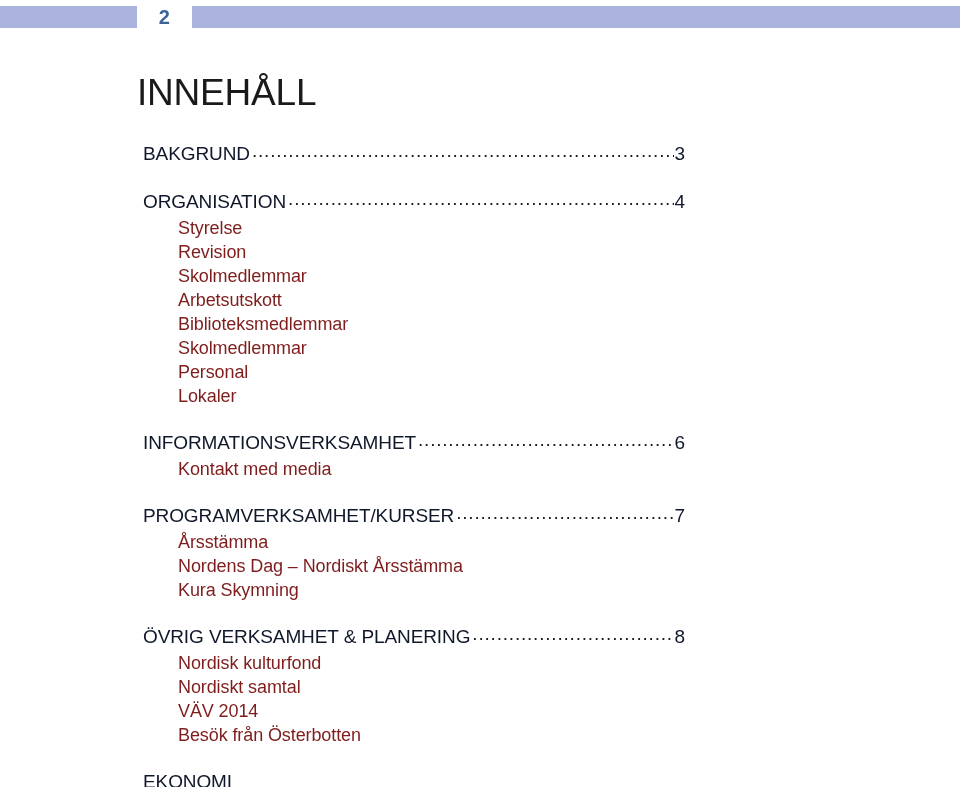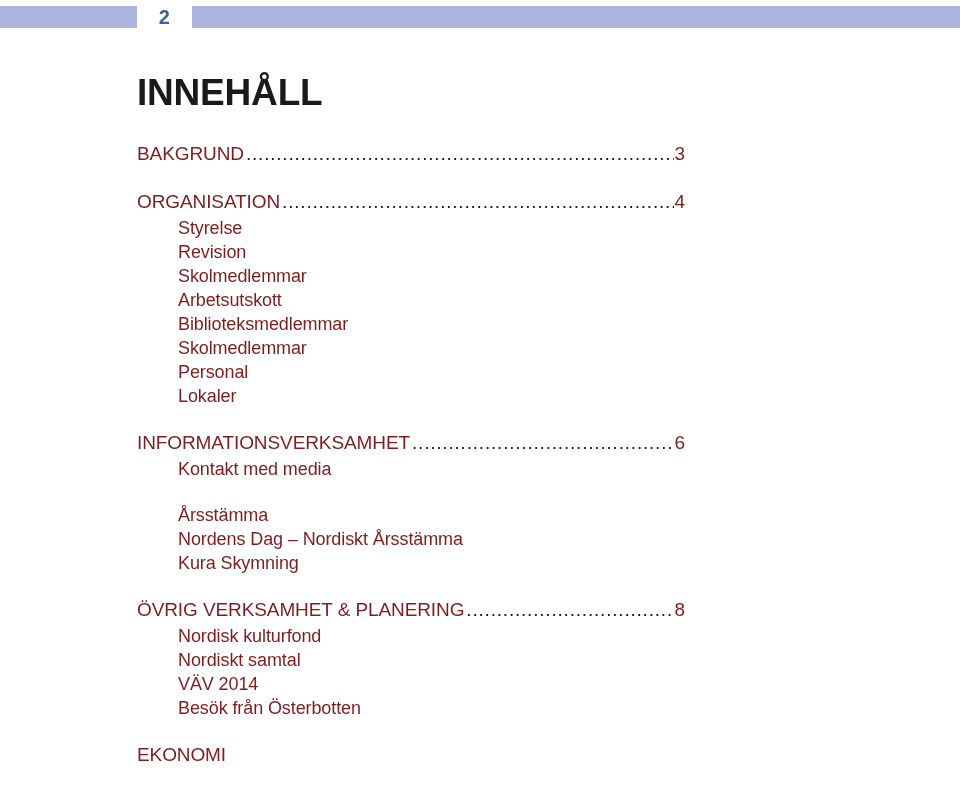--- a/index.html
+++ b/index.html
@@ -59,47 +59,48 @@
     left: 137px;
     top: 0;
     width: 548px;
   }
 
   .toc-title {
     position: absolute;
     left: 0;
     top: 72px;
     font-size: 37px;
-    font-weight: bold;
+    font-weight: normal;
     letter-spacing: -0.2px;
     color: #1a1a1a;
     white-space: nowrap;
   }
 
   .toc {
     position: absolute;
     left: 0;
     top: 141px;
     width: 548px;
   }
 
   .toc-group {
     margin-bottom: 22px;
   }
   .toc-group:last-child { margin-bottom: 0; }
 
   
   .entry {
     display: flex;
-    align-items: flex-end;
+    align-items: center;
     font-size: 19px;
     line-height: 26px;
-    color: #7f1d1d;
+    color: #0f172a;
     white-space: nowrap;
     letter-spacing: -0.1px;
+    margin-left: 6px;
   }
   .entry .entry-label {
     flex: 0 0 auto;
     padding-right: 2px;
   }
   .entry .leader {
     flex: 1 1 auto;
     overflow: hidden;
     height: 1em;
     position: relative;
@@ -178,20 +179,25 @@
         <div class="entry">
           <span class="entry-label">INFORMATIONSVERKSAMHET</span>
           <span class="leader"></span>
           <span class="entry-page">6</span>
         </div>
         <div class="subitems">
           <div class="subitem">Kontakt med media</div>
         </div>
       </div>
       <div class="toc-group">
+        <div class="entry">
+          <span class="entry-label">PROGRAMVERKSAMHET/KURSER</span>
+          <span class="leader"></span>
+          <span class="entry-page">7</span>
+        </div>
         <div class="subitems">
           <div class="subitem">Årsstämma</div>
           <div class="subitem">Nordens Dag – Nordiskt Årsstämma</div>
           <div class="subitem">Kura Skymning</div>
         </div>
       </div>
       <div class="toc-group">
         <div class="entry">
           <span class="entry-label">ÖVRIG VERKSAMHET &amp; PLANERING</span>
           <span class="leader"></span>

